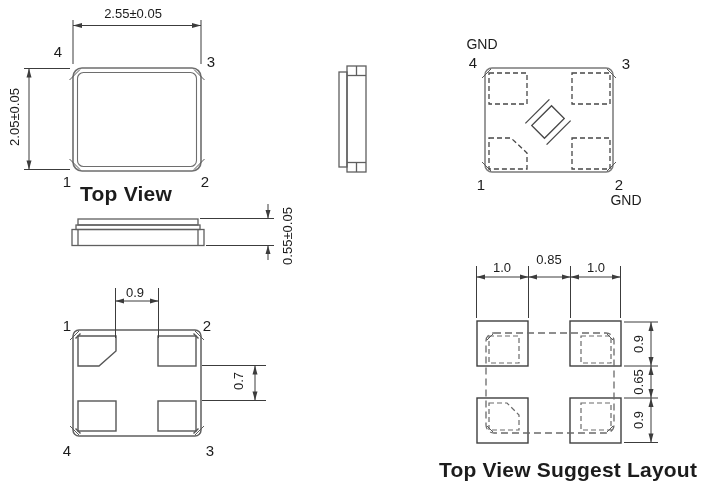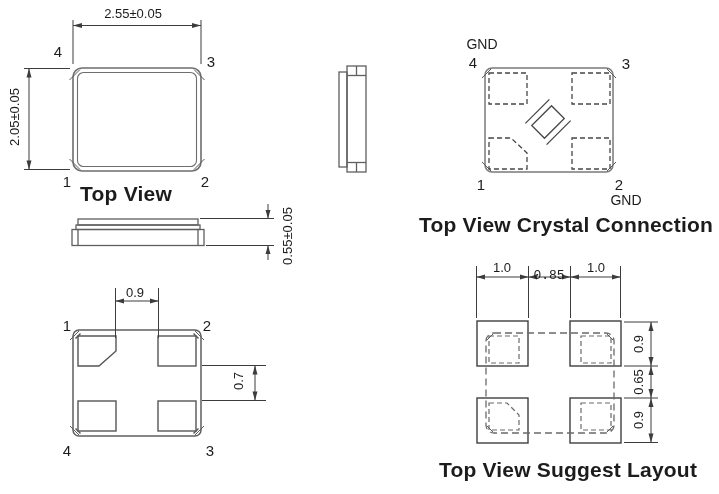--- a/index.html
+++ b/index.html
@@ -207,23 +207,22 @@
   <div class="lbl pin" style="left:207px;top:325px;">2</div>
   <div class="lbl pin" style="left:67px;top:450px;">4</div>
   <div class="lbl pin" style="left:210px;top:450px;">3</div>
 
   <div class="lbl gnd" style="left:482px;top:44px;">GND</div>
   <div class="lbl pin" style="left:473px;top:62px;">4</div>
   <div class="lbl pin" style="left:626px;top:63px;">3</div>
   <div class="lbl pin" style="left:481px;top:184px;">1</div>
   <div class="lbl pin" style="left:619px;top:184px;">2</div>
   <div class="lbl gnd" style="left:626px;top:200px;">GND</div>
-  <div class="lbl title" style="left:566px;top:225px;">Top View Crystal Connection</div>
 
   <div class="lbl dim" style="left:502px;top:267px;">1.0</div>
-  <div class="lbl dim" style="left:549px;top:275px;font-family:Liberation Mono, monospace;">0.85</div>
+  <div class="lbl dim" style="left:549px;top:259px;">0.85</div>
   <div class="lbl dim" style="left:596px;top:267px;">1.0</div>
   <div class="lbl dim rot" style="left:638px;top:344px;">0.9</div>
   <div class="lbl dim rot" style="left:638px;top:382px;">0.65</div>
   <div class="lbl dim rot" style="left:638px;top:420px;">0.9</div>
   <div class="lbl title" style="left:568px;top:470px;">Top View Suggest Layout</div>
 
 </div>
 
 </body></html>

